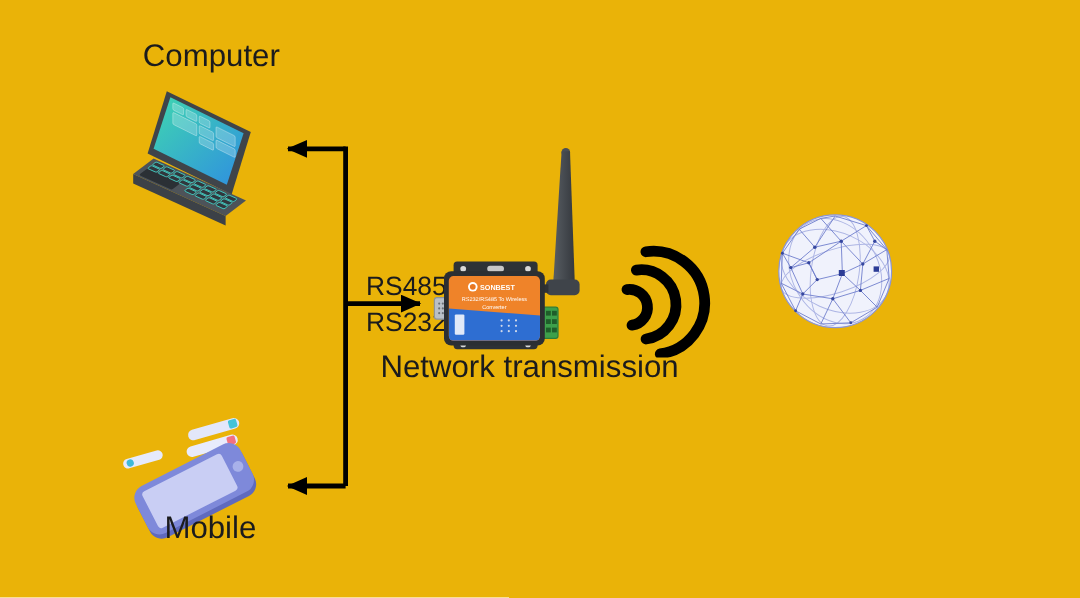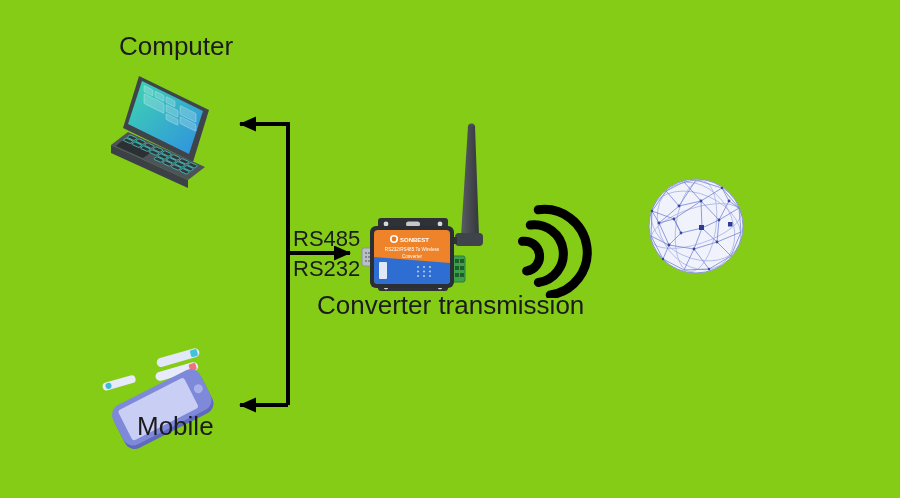--- a/index.html
+++ b/index.html
@@ -1,20 +1,20 @@
 <!DOCTYPE html>
 <html><head>
 <meta charset="utf-8">
 <style>
   html,body{margin:0;padding:0;background:#fff;}
-  #stage{position:relative;width:900px;height:498px;background:#84cc16;overflow:hidden;
+  #stage{position:relative;width:900px;height:498px;background:#eab308;overflow:hidden;
          font-family:"Liberation Sans",sans-serif;}
   .abs{position:absolute;}
   .lbl{font-size:26px;color:#1b1b1d;white-space:nowrap;line-height:1.15;}
-  .rs-lbl{font-size:22px;color:#1b1b1d;white-space:nowrap;line-height:1.15;}
+  .rs-lbl{font-size:22px;color:#1b1b1d;white-space:nowrap;line-height:1.15;margin-left:12px;}
   svg{display:block;}
 </style>
 </head>
 <body>
 
 <div id="stage">
 
   <svg class="abs" style="left:0;top:0" width="900" height="498">
     <defs>
       <marker id="ah" markerWidth="18" markerHeight="16" refX="16" refY="7.5" orient="auto" markerUnits="userSpaceOnUse">
@@ -146,21 +146,21 @@
         <circle cx="72" cy="155" r="0.9"></circle>
       <circle cx="60" cy="159.5" r="0.9"></circle>
         <circle cx="66" cy="159.5" r="0.9"></circle>
         <circle cx="72" cy="159.5" r="0.9"></circle>
       <circle cx="60" cy="164" r="0.9"></circle>
         <circle cx="66" cy="164" r="0.9"></circle>
         <circle cx="72" cy="164" r="0.9"></circle>
     </g>
   </svg>
 
-  <div class="abs lbl" style="left:317px;top:291px">Converter transmission</div>
+  <div class="abs lbl" style="left:317px;top:291px">Network transmission</div>
 
   <svg class="abs" style="left:514px;top:202px" width="90" height="96" viewBox="0 0 90 96">
     <g transform="rotate(-8 40 48)" stroke="#000" stroke-width="9" stroke-linecap="round" fill="none">
       <path d="M10,35 A15,15 0 0 1 10,65"></path>
       <path d="M20,20 A29,29 0 0 1 20,78"></path>
       <path d="M30,6 A42,42 0 0 1 30,92"></path>
     </g>
   </svg>
 
   <svg class="abs" style="left:638px;top:170px" width="118" height="118" viewBox="0 0 118 118">
@@ -213,15 +213,15 @@
     </g>
 
     <g transform="rotate(-27 62 60)">
       <rect x="14" y="44" width="98" height="44" rx="11" fill="#5f6abe"></rect>
       <rect x="14" y="40" width="98" height="44" rx="11" fill="#7e89da"></rect>
       <rect x="22" y="45" width="74" height="34" rx="3" fill="#c9cef4"></rect>
       <circle cx="104" cy="62" r="4.5" fill="#a8b1ea"></circle>
     </g>
   </svg>
 
-  <div class="abs lbl" style="left:137px;top:412px">Mobile</div>
+  <div class="abs lbl" style="left:137px;top:425px">Mobile</div>
 
 </div>
 
 </body></html>

